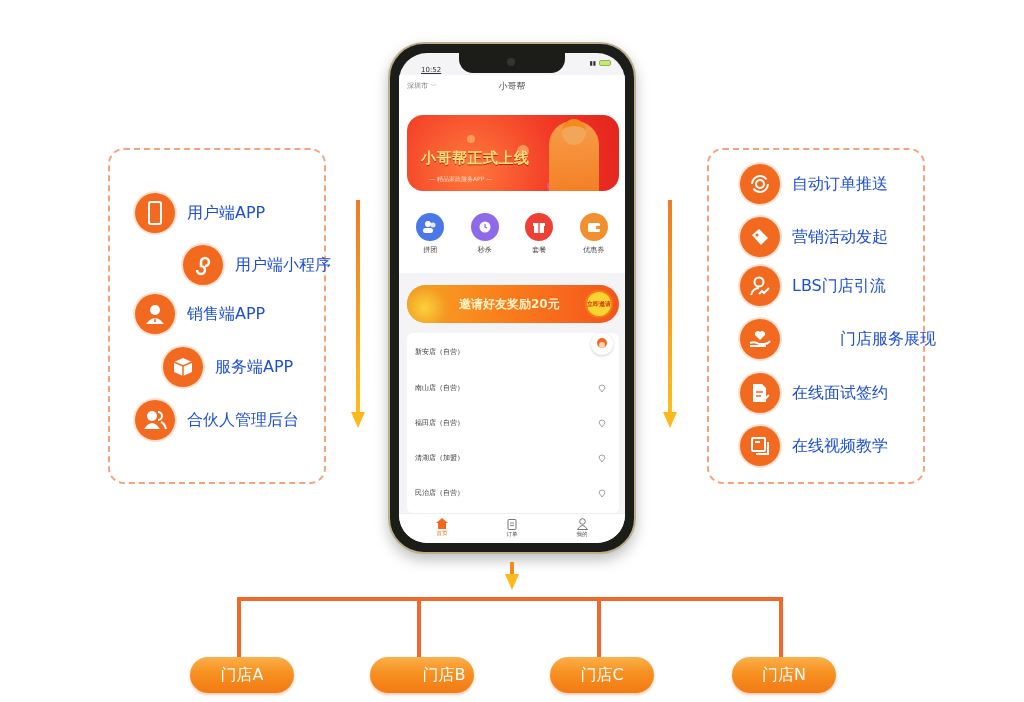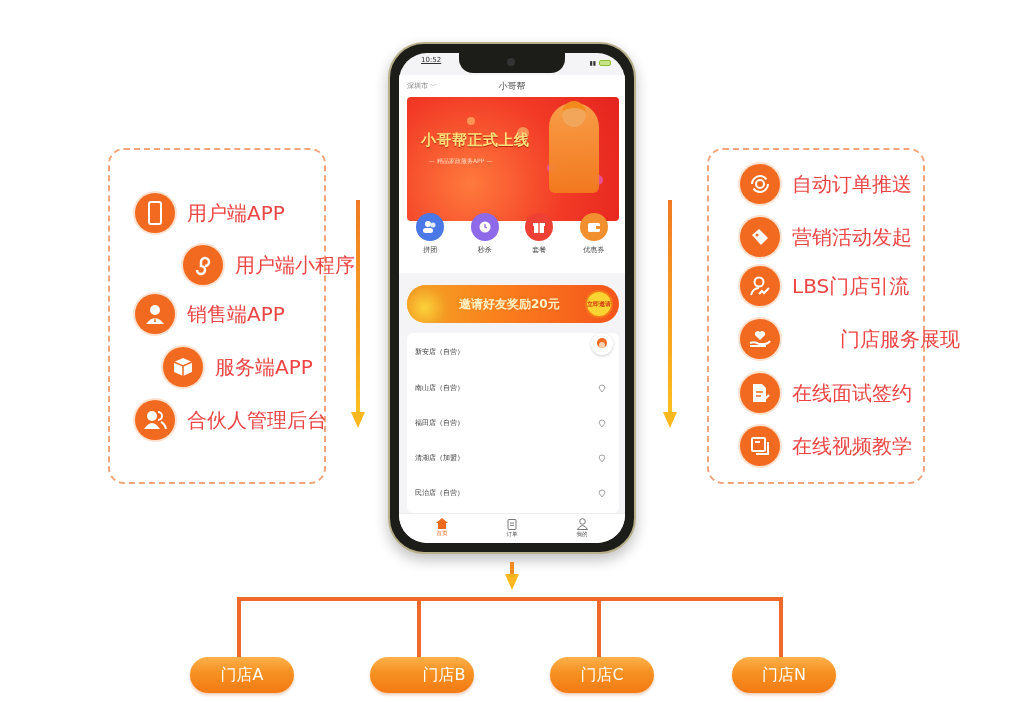--- a/index.html
+++ b/index.html
@@ -12,21 +12,21 @@
     background: #fff;
   }
   .panel.left { left: 108px; top: 148px; width: 218px; height: 336px; }
   .panel.right { left: 707px; top: 148px; width: 218px; height: 336px; }
   .feat { position: absolute; display: flex; align-items: center; }
   .feat .ic {
     width: 40px; height: 40px; border-radius: 50%; background: #f26a1f;
     display: flex; align-items: center; justify-content: center;
     box-shadow: 0 0 0 2px #fde1d0;
   }
-  .feat .lbl { font-size: 20px; color: #ef4444; margin-left: 12px; white-space: nowrap; }
+  .feat .lbl { font-size: 16px; color: #1d4ed8; margin-left: 12px; white-space: nowrap; }
 
   
   .varrow { position: absolute; width: 4px; background: linear-gradient(#f07a24, #fcbf1e); }
   .varrow::after {
     content: ""; position: absolute; left: -5px; bottom: -14px;
     border-left: 7px solid transparent; border-right: 7px solid transparent;
     border-top: 16px solid #fcb81e;
   }
 
   
@@ -38,30 +38,30 @@
   .screen {
     position: absolute; left: 9px; top: 9px; width: 226px; height: 490px;
     border-radius: 28px; background: #f4f4f6; overflow: hidden;
   }
   .notch {
     position: absolute; left: 60px; top: 0; width: 106px; height: 20px;
     background: #1c1c18; border-radius: 0 0 14px 14px;
   }
   .notch .cam { position: absolute; left: 48px; top: 5px; width: 8px; height: 8px; border-radius: 50%; background: #333; }
   .statusbar { position: absolute; top: 3px; left: 0; width: 100%; height: 16px; font-size: 7px; color: #333; }
-  .statusbar .time { position: absolute; left: 22px; top: 0; text-decoration: underline; }
+  .statusbar .time { position: absolute; left: 22px; top: 10px; text-decoration: underline; }
   .statusbar .icons { position: absolute; right: 14px; top: 3px; display: flex; gap: 3px; align-items: center; }
   .batt { width: 12px; height: 6px; border: 1px solid #8bbf2e; border-radius: 2px; background: #c8e28a; }
   .topbar { position: absolute; top: 22px; left: 0; width: 100%; height: 22px; background: #fff; }
   .topbar .city { position: absolute; left: 8px; top: 6px; font-size: 7px; color: #777; }
   .topbar .title { position: absolute; left: 0; width: 100%; text-align: center; top: 5px; font-size: 9px; color: #444; }
   .screen-bg-white { position: absolute; top: 44px; left: 0; width: 100%; height: 176px; background: #fff; }
 
   .banner {
-    position: absolute; left: 8px; top: 44px; width: 212px; height: 124px; border-radius: 4px;
+    position: absolute; left: 8px; top: 62px; width: 212px; height: 76px; border-radius: 16px;
     background: radial-gradient(circle at 30% 70%, #ff7a3c 0%, #f23a26 55%, #e4231e 100%);
     overflow: hidden;
   }
   .banner .b-title { position: absolute; left: 14px; top: 34px; font-size: 15px; font-weight: bold; color: #ffe27a; letter-spacing: 0.5px; text-shadow: 0 1px 0 #b8230f; }
   .banner .b-sub { position: absolute; left: 22px; top: 60px; font-size: 6px; color: #ffd9c4; }
   .banner .person {
     position: absolute; right: 20px; top: 6px; width: 50px; height: 90px;
     background: linear-gradient(#f8a34a, #f27b1d); border-radius: 24px 24px 6px 6px; opacity: 0.95;
   }
   .banner .head { position: absolute; right: 33px; top: 4px; width: 24px; height: 26px; border-radius: 50%; background: #f2a65a; border-top: 7px solid #f28b1c; }

